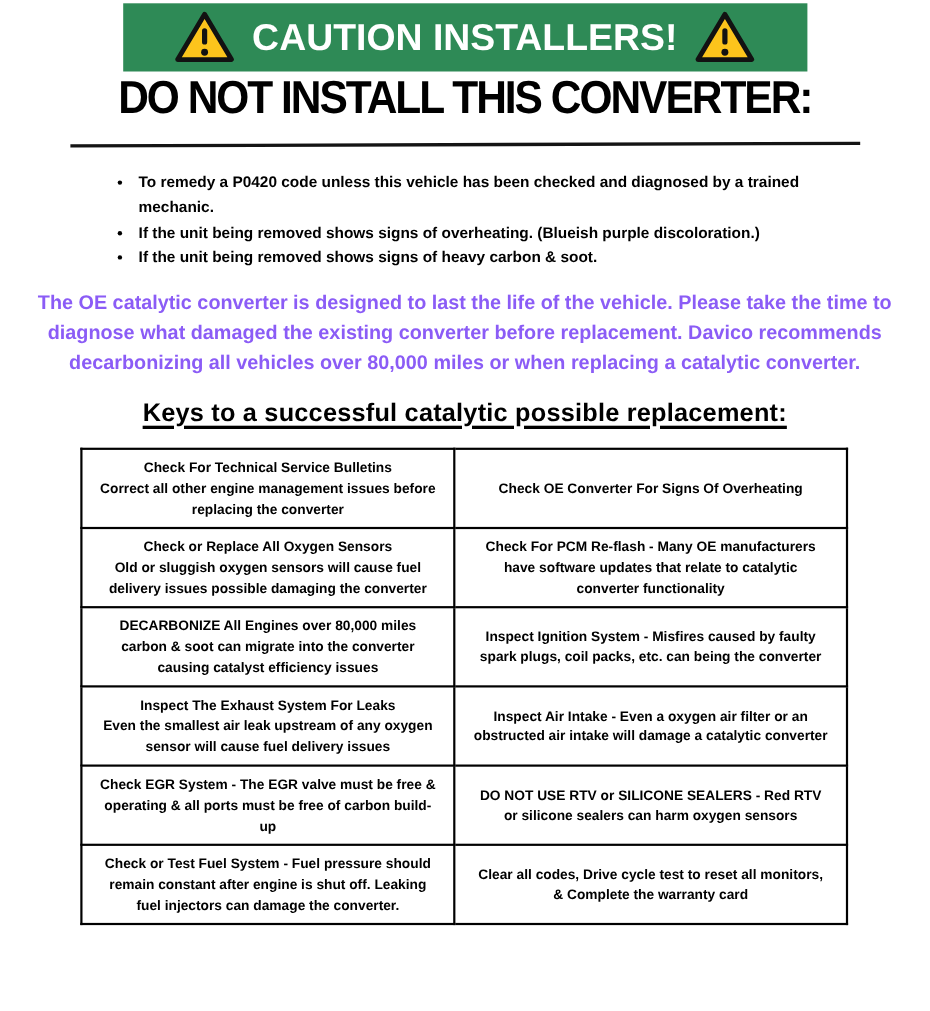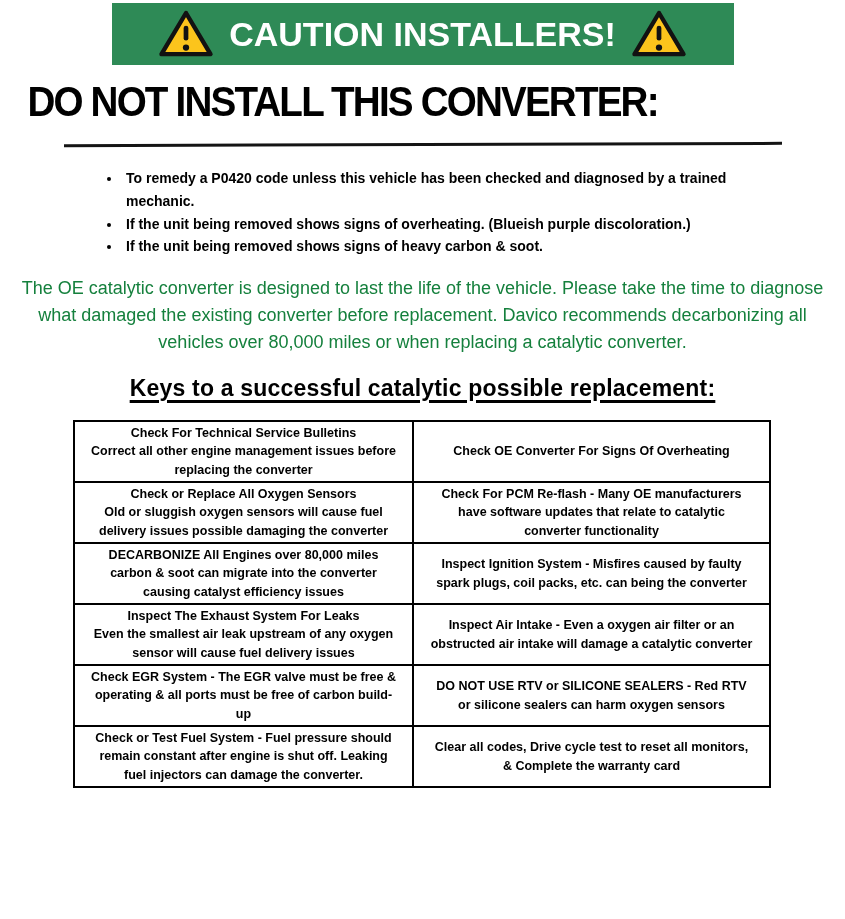--- a/index.html
+++ b/index.html
@@ -24,22 +24,21 @@
   .banner-text {
     color:#ffffff;
     font-size:34px;
     font-weight:800;
     letter-spacing:0px;
     white-space:nowrap;
   }
   .warn-icon { width:56px; height:50px; display:block; }
   
   .main-heading {
-    margin-top:13px;
-    text-align:left;
+    text-align:center;
   }
   .main-heading span {
     display:inline-block;
     font-size:42px;
     font-weight:800;
     letter-spacing:-2px;
     transform:scaleX(0.92);
     transform-origin:center;
     white-space:nowrap;
   }
@@ -58,22 +57,22 @@
     font-weight:700;
     line-height:1.63;
   }
   .warning-list li { padding-left:4px; }
   
   .notice {
     margin:17px auto 0;
     width:832px;
     text-align:center;
     font-size:18px;
-    font-weight:400;
-    color:#15803d;
+    font-weight:700;
+    color:#8b5cf6;
     line-height:1.5;
   }
   
   .keys-heading {
     margin-top:19px;
     text-align:center;
     font-size:23px;
     font-weight:800;
     letter-spacing:0.2px;
     text-decoration:underline;
@@ -82,21 +81,21 @@
   }
   
   .keys-table {
     margin:18px 0 0 73px;
     width:696px;
     border-collapse:collapse;
     table-layout:fixed;
   }
   .keys-table td {
     border:2.5px solid #000;
-    height:61px;
+    height:72px;
     padding:0 16px;
     text-align:center;
     vertical-align:middle;
     font-size:12.5px;
     font-weight:700;
     line-height:1.5;
     white-space:pre-line;
   }
   .keys-table td.col-left  { width:339px; }
   .keys-table td.col-right { width:357px; }

